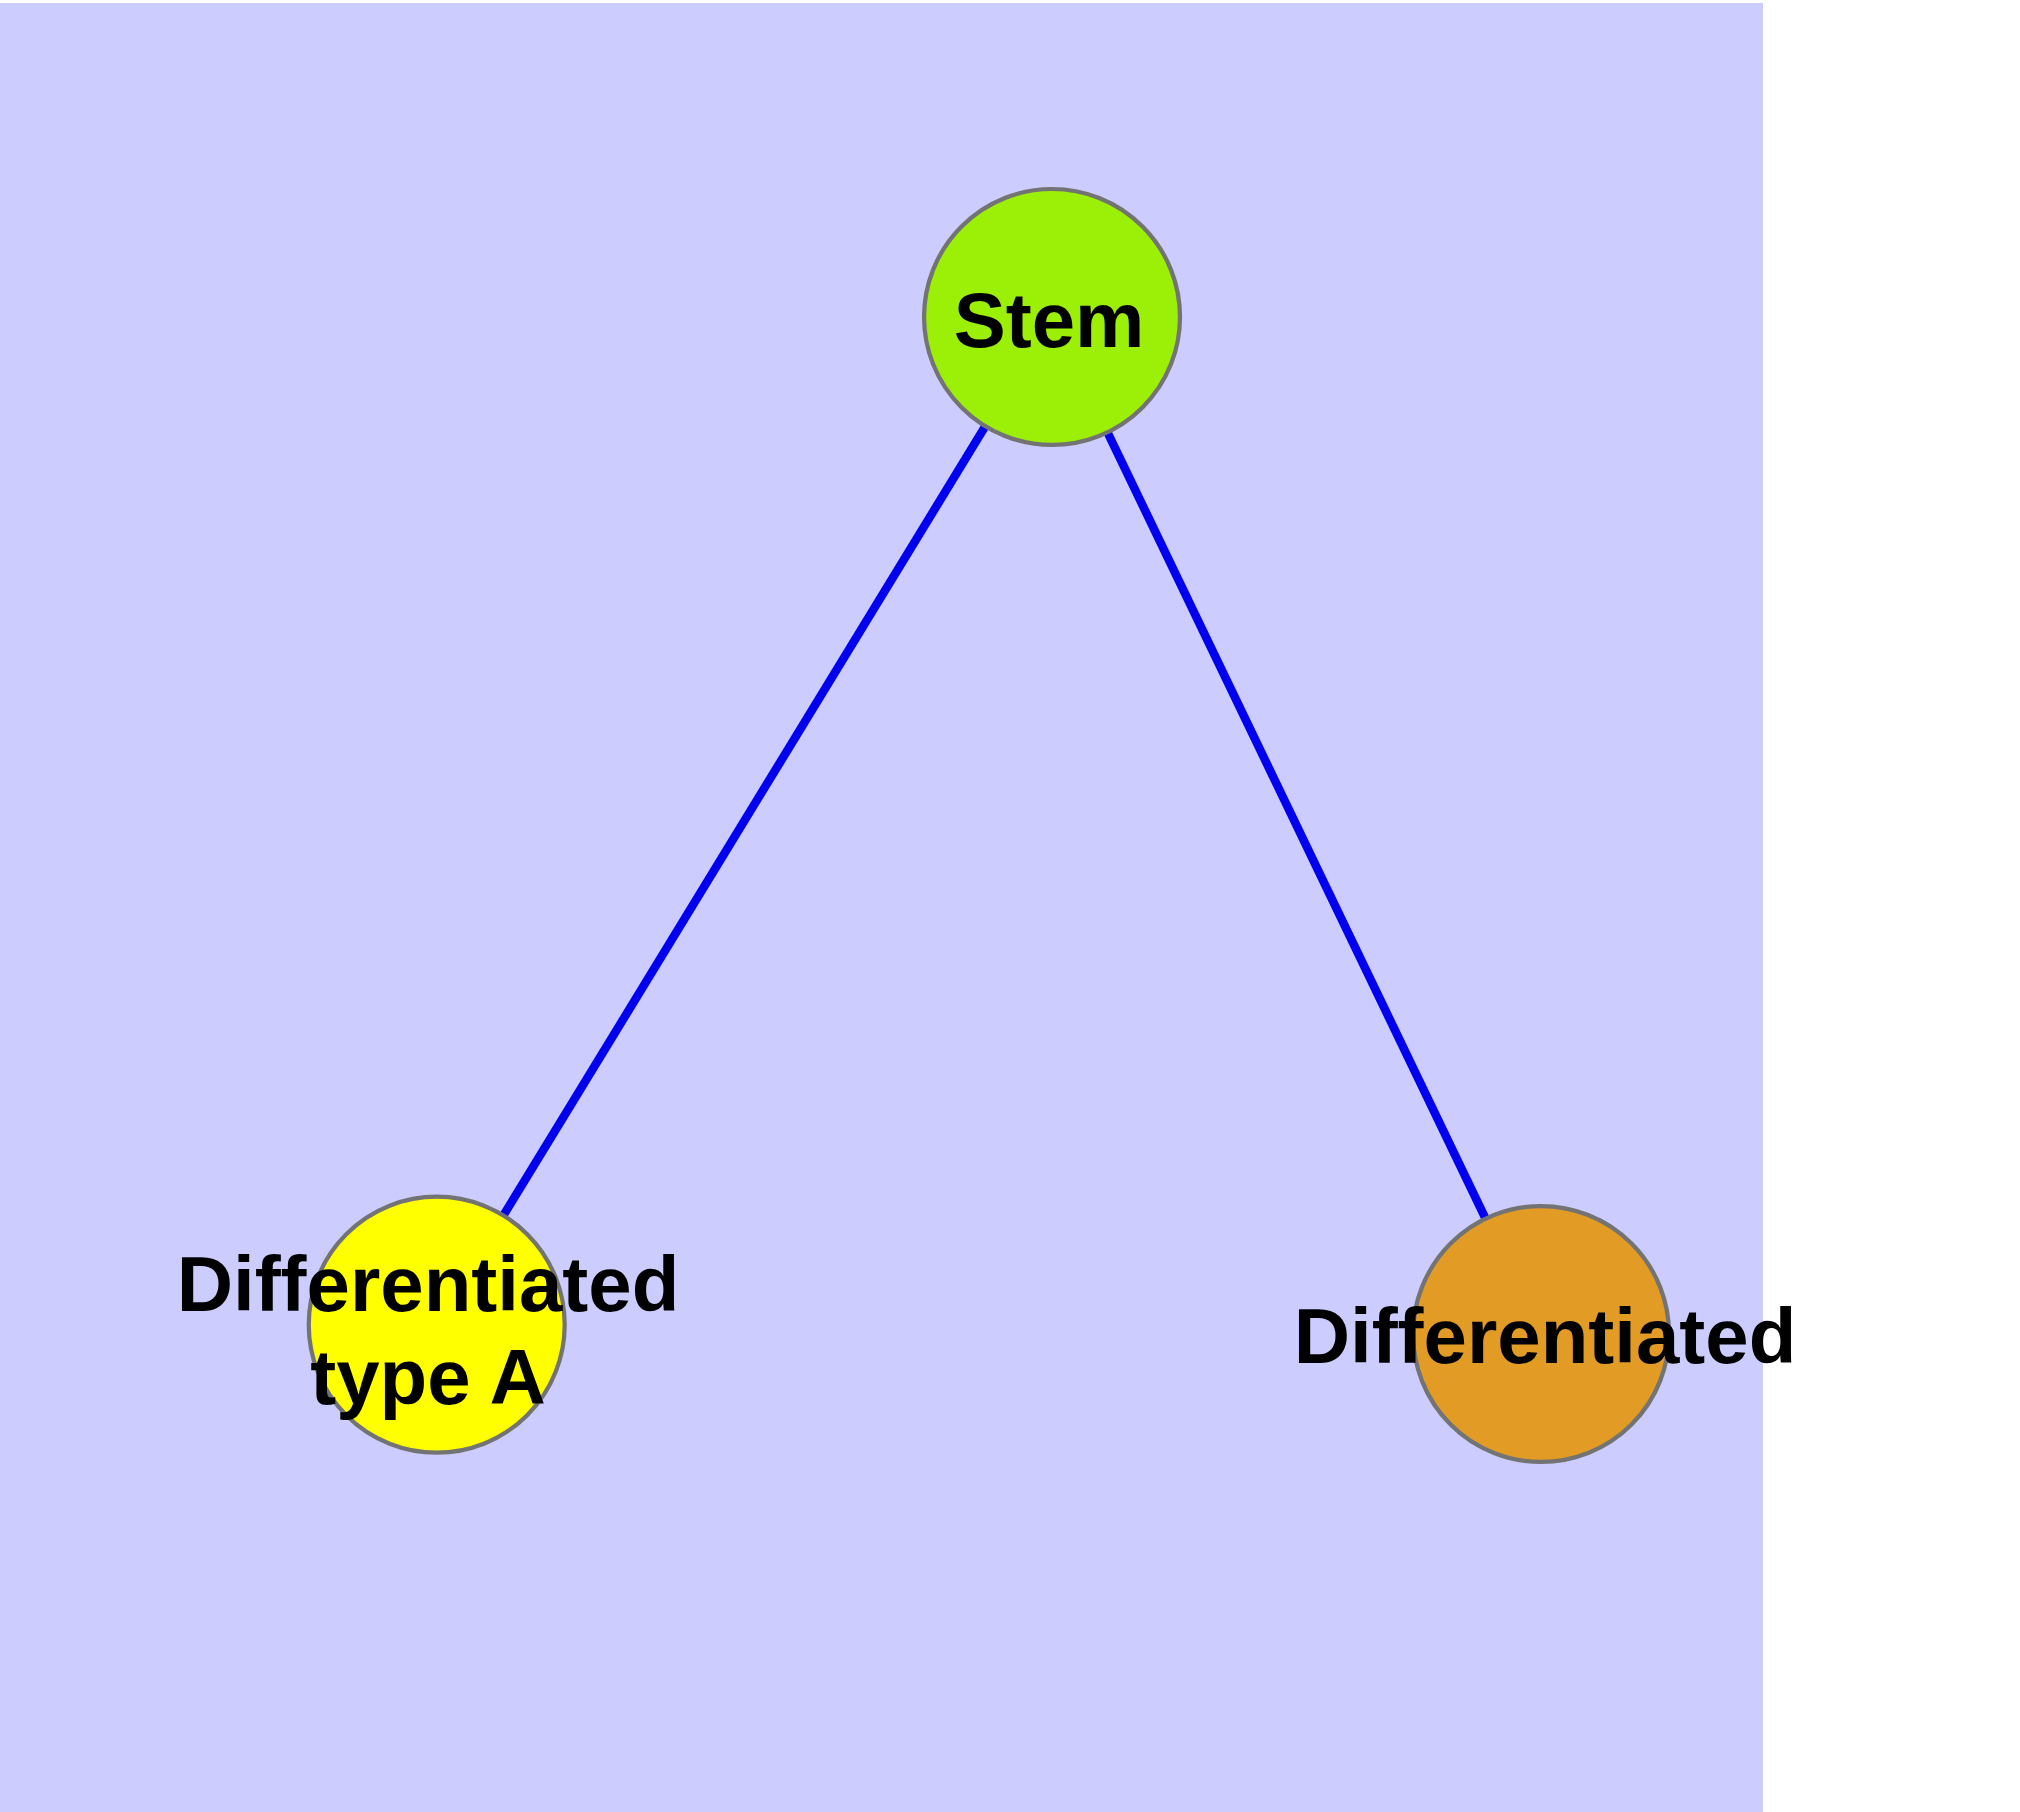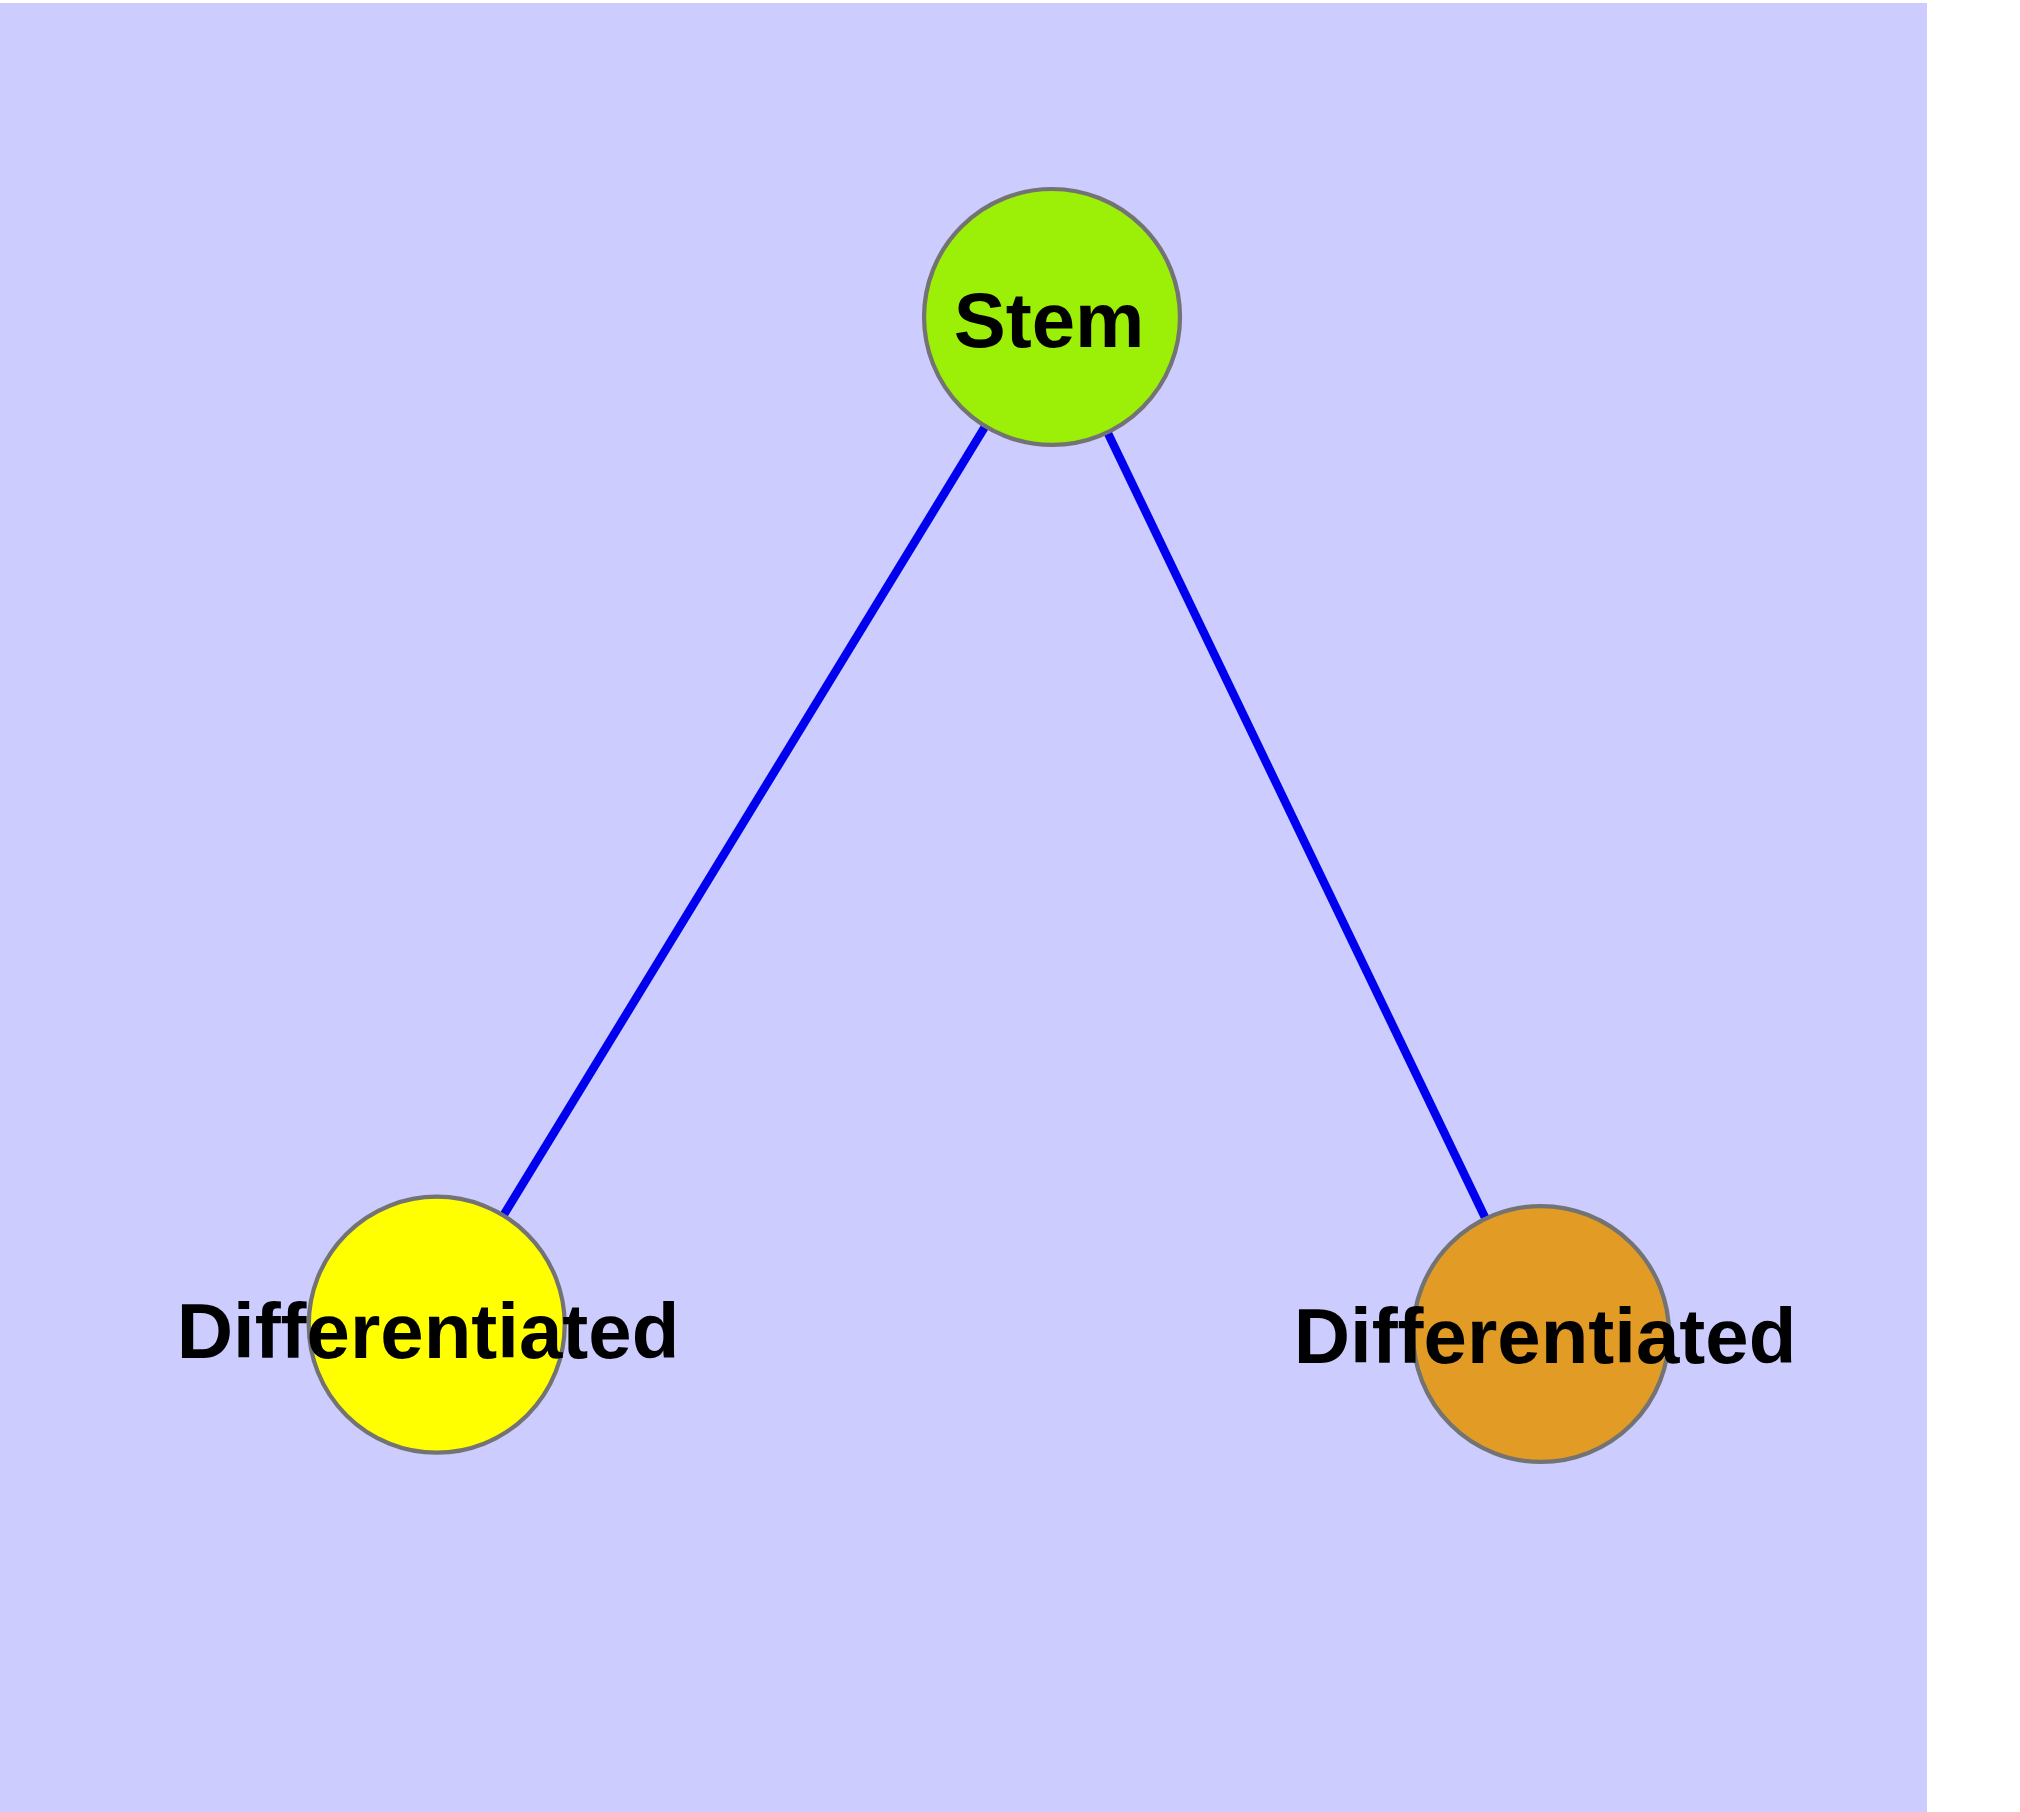--- a/index.html
+++ b/index.html
@@ -7,21 +7,21 @@
     padding: 0;
   }
   body {
     width: 2021px;
     height: 1812px;
     overflow: hidden;
     font-family: "Liberation Sans", sans-serif;
   }
   .canvas {
     position: relative;
-    width: 1927px;
+    width: 1763px;
     height: 1812px;
   }
   .top-strip {
     position: absolute;
     top: 0; left: 0;
     width: 100%;
     height: 3.4px;
     background: #ffffff;
     z-index: 3;
   }
@@ -52,19 +52,20 @@
       <circle cx="1241" cy="374" r="151" fill="#9CEF07" stroke="#737373" stroke-width="5"></circle>
       <circle cx="515" cy="1563" r="151" fill="#FFFF00" stroke="#737373" stroke-width="5"></circle>
       <circle cx="1818" cy="1574" r="151" fill="#E29C26" stroke="#737373" stroke-width="5"></circle>
     </svg>
   <div id="labels">
       <div class="node-label" style="left: 1049px; top: 320px; color: rgb(0, 0, 0);">
         <div>Stem</div>
       </div>
       <div class="node-label" style="left: 428px; top: 1331px; color: rgb(0, 0, 0);">
         <div>Differentiated</div>
+        <div>type A</div>
       </div>
       <div class="node-label" style="left: 1545px; top: 1336px; color: rgb(0, 0, 0);">
         <div>Differentiated</div>
       </div>
     </div>
 </div>
 
 
 </body></html>

